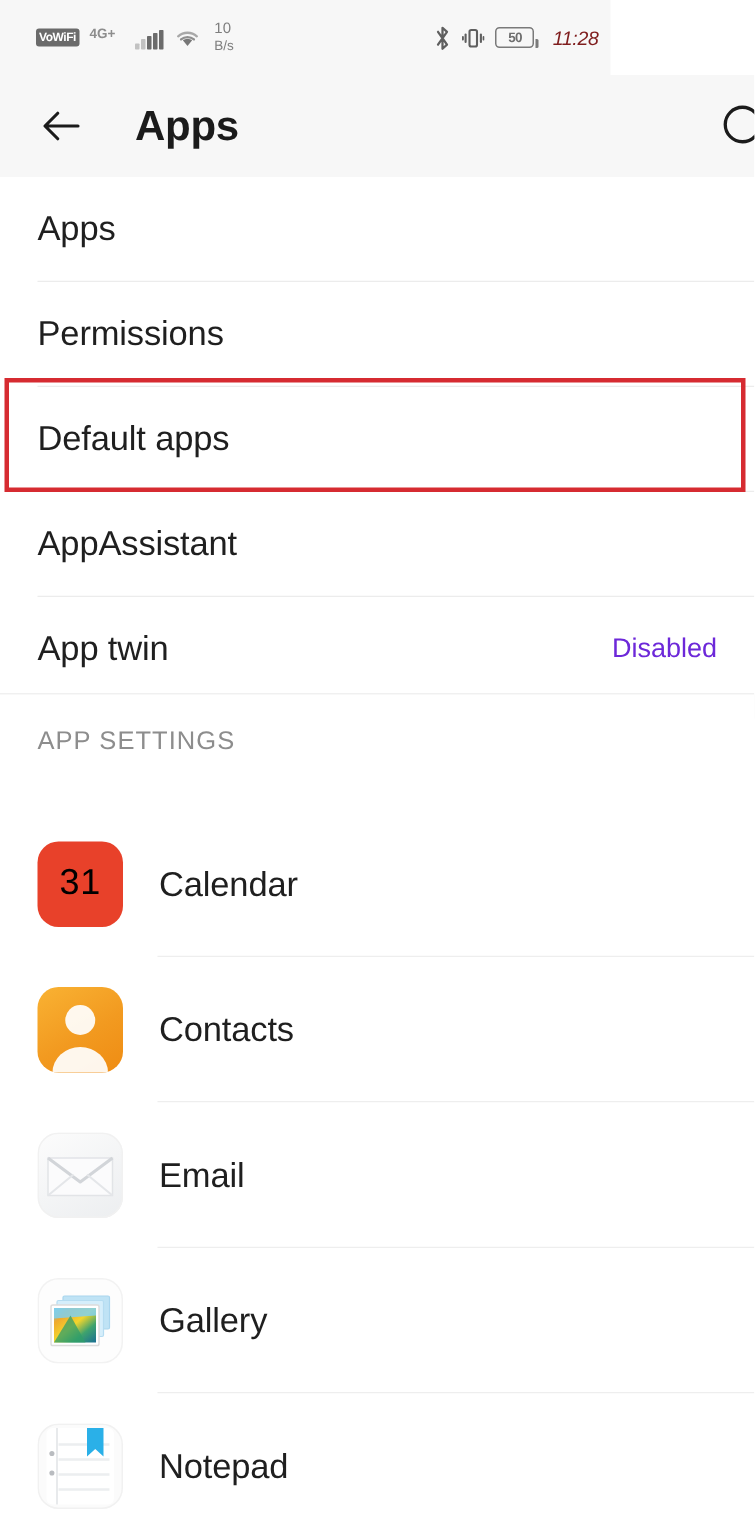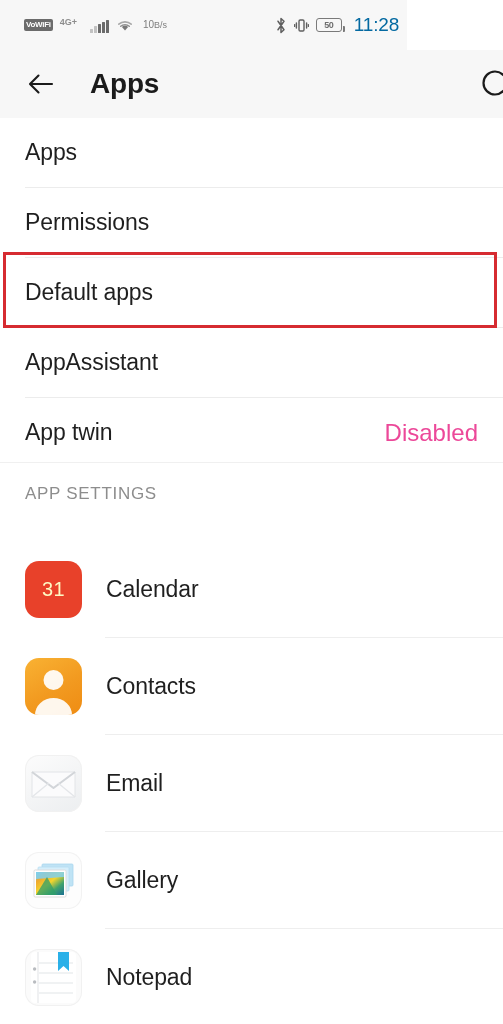--- a/index.html
+++ b/index.html
@@ -76,21 +76,21 @@
   }
   .bars i:nth-child(1){ height: 4px;  background:#c2c2c2; }
   .bars i:nth-child(2){ height: 6.5px; background:#c2c2c2;}
   .bars i:nth-child(3){ height: 9px; }
   .bars i:nth-child(4){ height: 11px; }
   .bars i:nth-child(5){ height: 13px; }
 
   .wifi-ico { width: 18px; height: 14px; display:block; }
   .datarate {
     display: flex;
-    flex-direction: row;
+    flex-direction: column;
     align-items: flex-start;
     line-height: 10px;
     color: #7e7e7e;
     margin-left: 2px;
   }
   .datarate .num { font-size: 10px; }
   .datarate .unit { font-size: 9px; }
 
   .bt-ico { width: 12px; height: 17px; display:block; }
   .vib-ico { width: 15px; height: 17px; display:block; }
@@ -114,25 +114,26 @@
     color: #6e6e6e;
     letter-spacing: -0.5px;
   }
   .battery .tip {
     width: 2px; height: 6px;
     background: #7a7a7a;
     border-radius: 0 1px 1px 0;
     margin-left: 1px;
   }
   .clock {
-    font-size: 19px;
-    color: #0369a1;
+    font-size: 13px;
+    color: #7f1d1d;
     letter-spacing: -0.2px;
     margin-left: 2px;
     white-space: nowrap;
+    font-style: italic;
   }
 
   
   .appbar {
     position: absolute;
     top: 50px; left: 0;
     width: 503px;
     height: 68px;
     background: #f7f7f7;
     display: flex;
@@ -173,22 +174,22 @@
     padding: 0 25px;
     box-sizing: border-box;
     background: #ffffff;
   }
   .srow .label {
     font-size: 23px;
     color: #1f1f1f;
     letter-spacing: -0.1px;
   }
   .srow .value {
-    font-size: 24px;
-    color: #ec4899;
+    font-size: 18px;
+    color: #6d28d9;
   }
   .divider {
     height: 1px;
     background: #ececec;
     margin-left: 25px;
   }
 
   .highlight-box {
     position: absolute;
     left: 3px;
@@ -267,22 +268,22 @@
     overflow: hidden;
   }
 
   .icon-calendar {
     background: #e8412a;
     display: flex;
     align-items: center;
     justify-content: center;
   }
   .icon-calendar .d {
-    font-size: 20px;
-    color: #fef9c3;
+    font-size: 24px;
+    color: #000000;
     letter-spacing: 0.5px;
     font-weight: normal;
   }
 
   .icon-contacts {
     background: linear-gradient(150deg, #f9b233 0%, #f29a20 55%, #ef8c13 100%);
   }
   .icon-contacts svg { width: 57px; height: 57px; display: block; }
 
   .icon-email {

